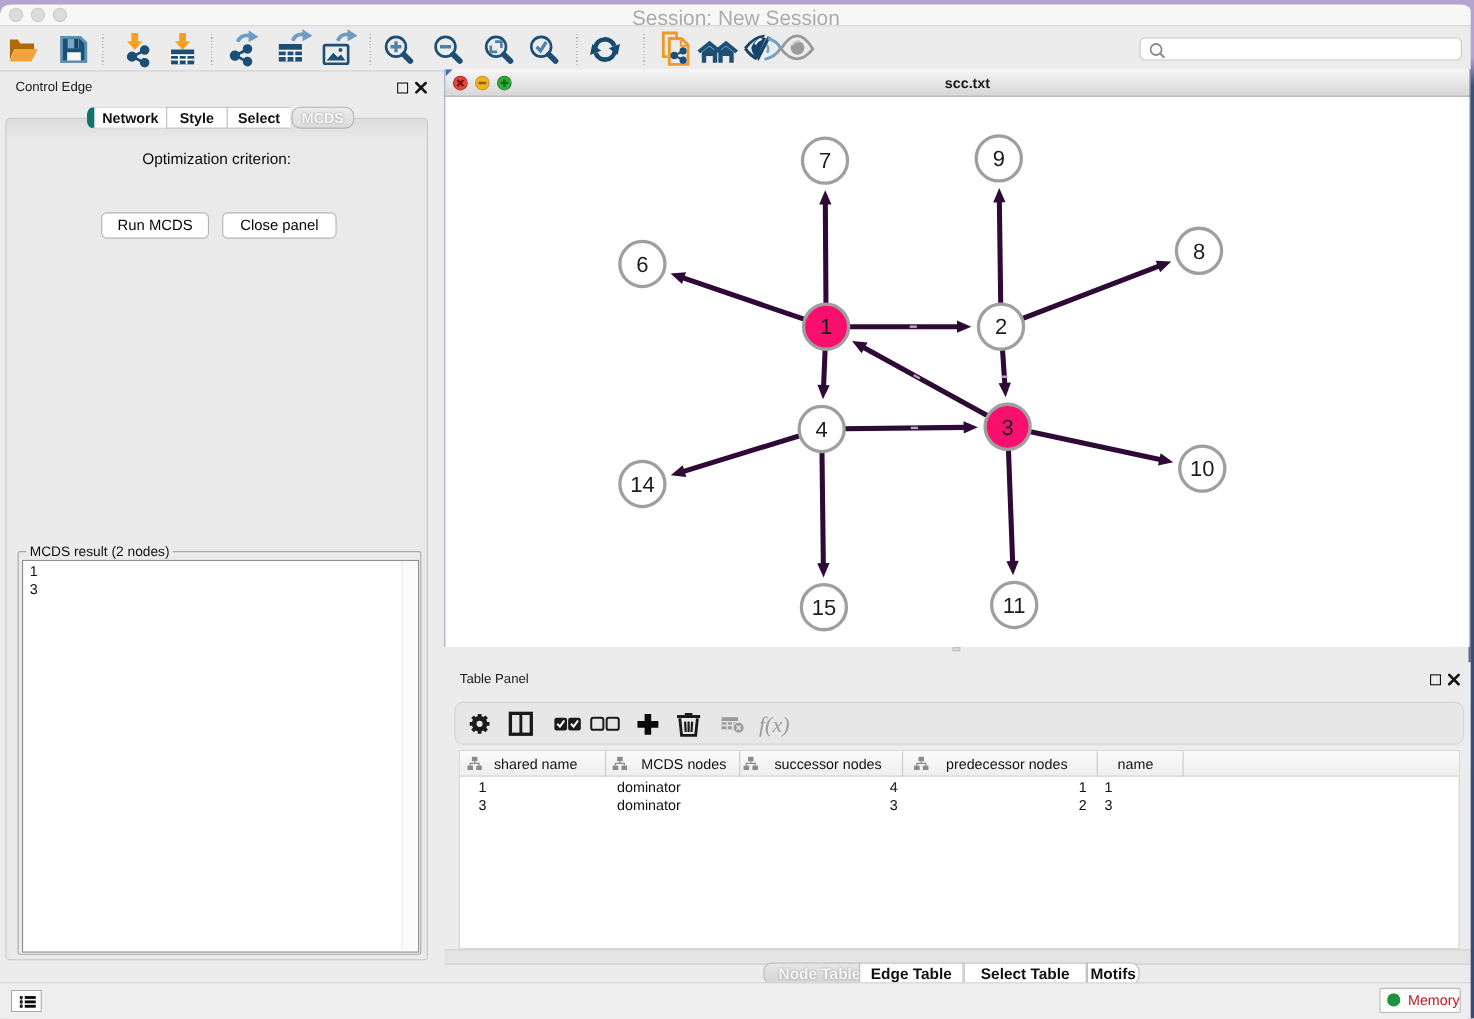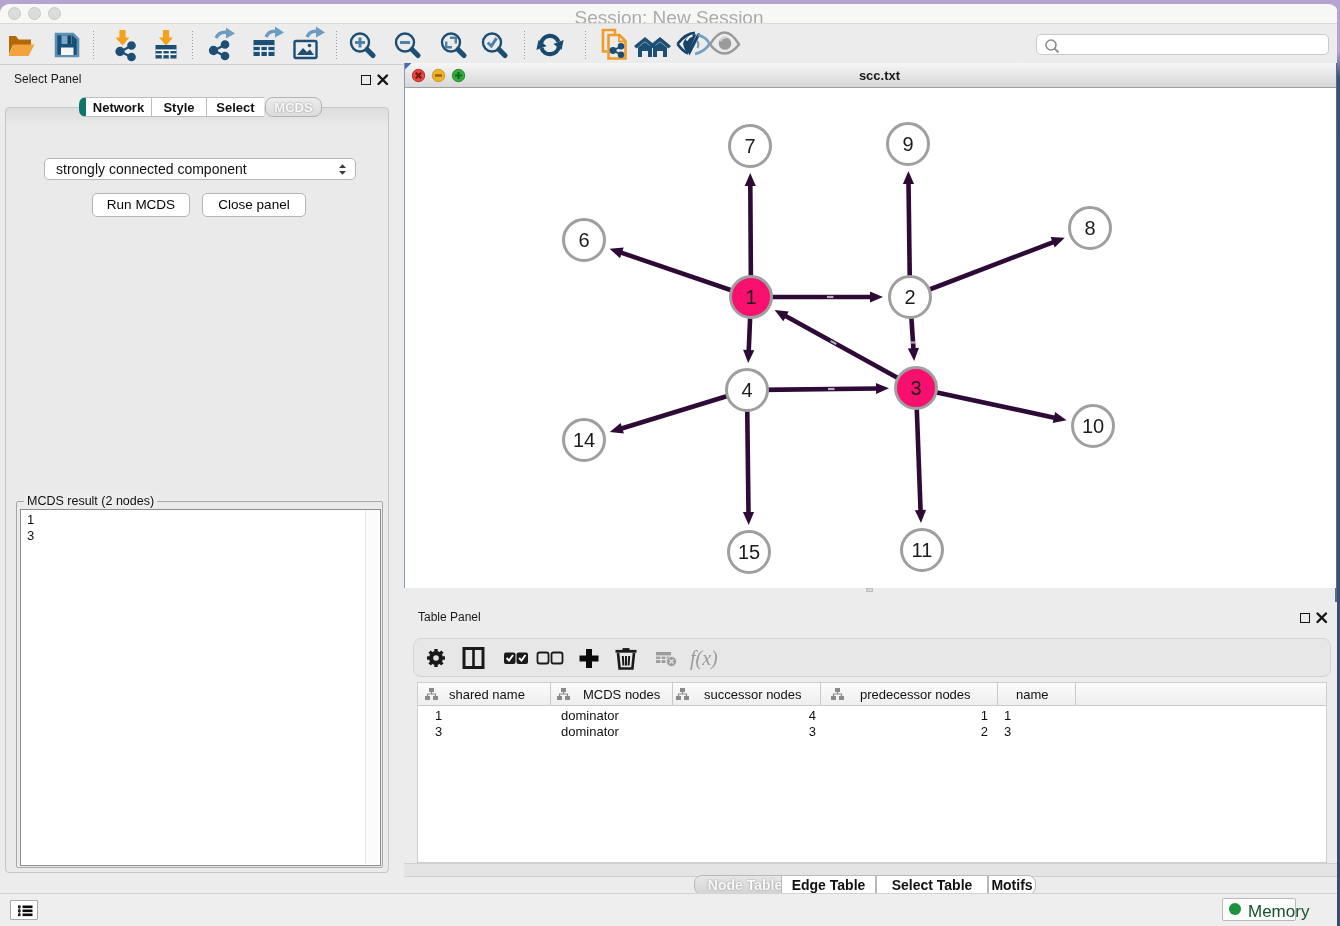--- a/index.html
+++ b/index.html
@@ -46,21 +46,21 @@
   #tptoolbar{left:9px;top:36px;width:918px;height:39px;background:#e7e7e7;border:1px solid #d4d4d4;border-radius:8px;box-sizing:border-box;}
   #tbl{left:13px;top:80px;width:910px;height:181px;background:#fff;border:1px solid #cfcfcf;box-sizing:border-box;}
   .th{position:absolute;top:0;height:23px;border-right:1px solid #c9c9c9;box-sizing:border-box;font-size:13px;color:#111;}
   .td{position:absolute;font-size:13px;color:#111;height:16px;line-height:16px;}
   #btabs{left:0px;top:261px;width:936px;height:12px;background:#e4e4e4;border-top:1px solid #d0d0d0;border-bottom:1px solid #cfcfcf;}
   .btab{position:absolute;top:273px;height:20px;background:#fff;border:1px solid #b9b9b9;box-sizing:border-box;font-size:14px;font-weight:bold;color:#111;text-align:center;line-height:19px;}
 
   
   #status{left:0;top:893px;width:1340px;height:33px;background:#eeeeee;border-top:1px solid #d2d2d2;box-sizing:border-box;}
   #listbtn{left:10px;top:6px;width:28px;height:20px;background:#fff;border:1px solid #a8a8a8;border-radius:1px;box-sizing:border-box;}
-  #membtn{left:1222px;top:4px;width:74px;height:23px;background:#fcfcfc;border:1px solid #b9b9b9;border-radius:2px;box-sizing:border-box;font-size:17px;color:#14532d;}
+  #membtn{left:1254px;top:4px;width:74px;height:23px;background:#fcfcfc;border:1px solid #b9b9b9;border-radius:2px;box-sizing:border-box;font-size:13px;color:#b91c1c;}
 </style>
 </head>
 <body>
 <div id="root">
   <div class="abs" id="purple"></div>
   <div class="abs" id="titlebar">
     <div class="tl" style="left:8px;"></div>
     <div class="tl" style="left:28px;"></div>
     <div class="tl" style="left:48px;"></div>
     <div class="abs" id="wintitle">Session: New Session</div>
@@ -221,38 +221,33 @@
     <div class="tbsep" style="left:585px;"></div>
     <div class="abs" id="search">
       <svg width="24" height="20" style="position:absolute;left:4px;top:1px;">
         <circle cx="10" cy="9" r="5" fill="none" stroke="#8b8b8b" stroke-width="1.6"></circle>
         <line x1="13.7" y1="12.7" x2="17.5" y2="16.5" stroke="#8b8b8b" stroke-width="1.8"></line>
       </svg>
     </div>
   </div>
 
   <div class="abs" id="cp">
-    <div class="abs" id="cphead">Select Panel</div>
+    <div class="abs" id="cphead">Control Edge</div>
     <div class="sqicon" style="left:361px;top:9px;"></div>
     <svg class="abs" style="left:376px;top:7px;" width="14" height="14">
       <path d="M2.5,2.5 L11,11 M11,2.5 L2.5,11" stroke="#151515" stroke-width="2.4" stroke-linecap="round"></path>
     </svg>
     <div class="abs" id="tabpane"></div>
     <div class="abs" id="cptabs">
       <div class="tab" style="left:0;width:72px;border-left:7px solid #0f766e;border-radius:7px 0 0 7px;">Network</div>
       <div class="tab" style="left:72px;width:55px;border-left:1px solid #bdbdbd;">Style</div>
       <div class="tab" style="left:127px;width:58px;border-left:1px solid #bdbdbd;">Select</div>
       <div class="tab" style="left:186px;width:57px;border:1px solid #b3b3b3;border-radius:8px;background:linear-gradient(#ececec,#dcdcdc);color:#fafafa;text-shadow:0 0 2px #8a8a8a;">MCDS</div>
     </div>
-    <div class="abs" id="combo">strongly connected component
-      <svg style="position:absolute;right:8px;top:4px;" width="9" height="13">
-        <path d="M1,5 L4.5,1.2 L8,5 Z" fill="#3c3c3c"></path>
-        <path d="M1,8 L4.5,11.8 L8,8 Z" fill="#3c3c3c"></path>
-      </svg>
-    </div>
+    <div class="abs" id="optlabel">Optimization criterion:</div>
     <div class="btn" style="left:92px;top:127px;width:98px;">Run MCDS</div>
     <div class="btn" style="left:202px;top:127px;width:104px;">Close panel</div>
     <div class="abs" id="fieldset"></div>
     <div class="abs" id="fstitle">MCDS result (2 nodes)</div>
     <div class="abs" id="mcdsbox">1<br>3</div>
     <div class="abs" id="mcdsscroll"></div>
   </div>
   <div class="abs" id="vsplit">
       <div class="abs" id="vhandle"></div>
     </div>

